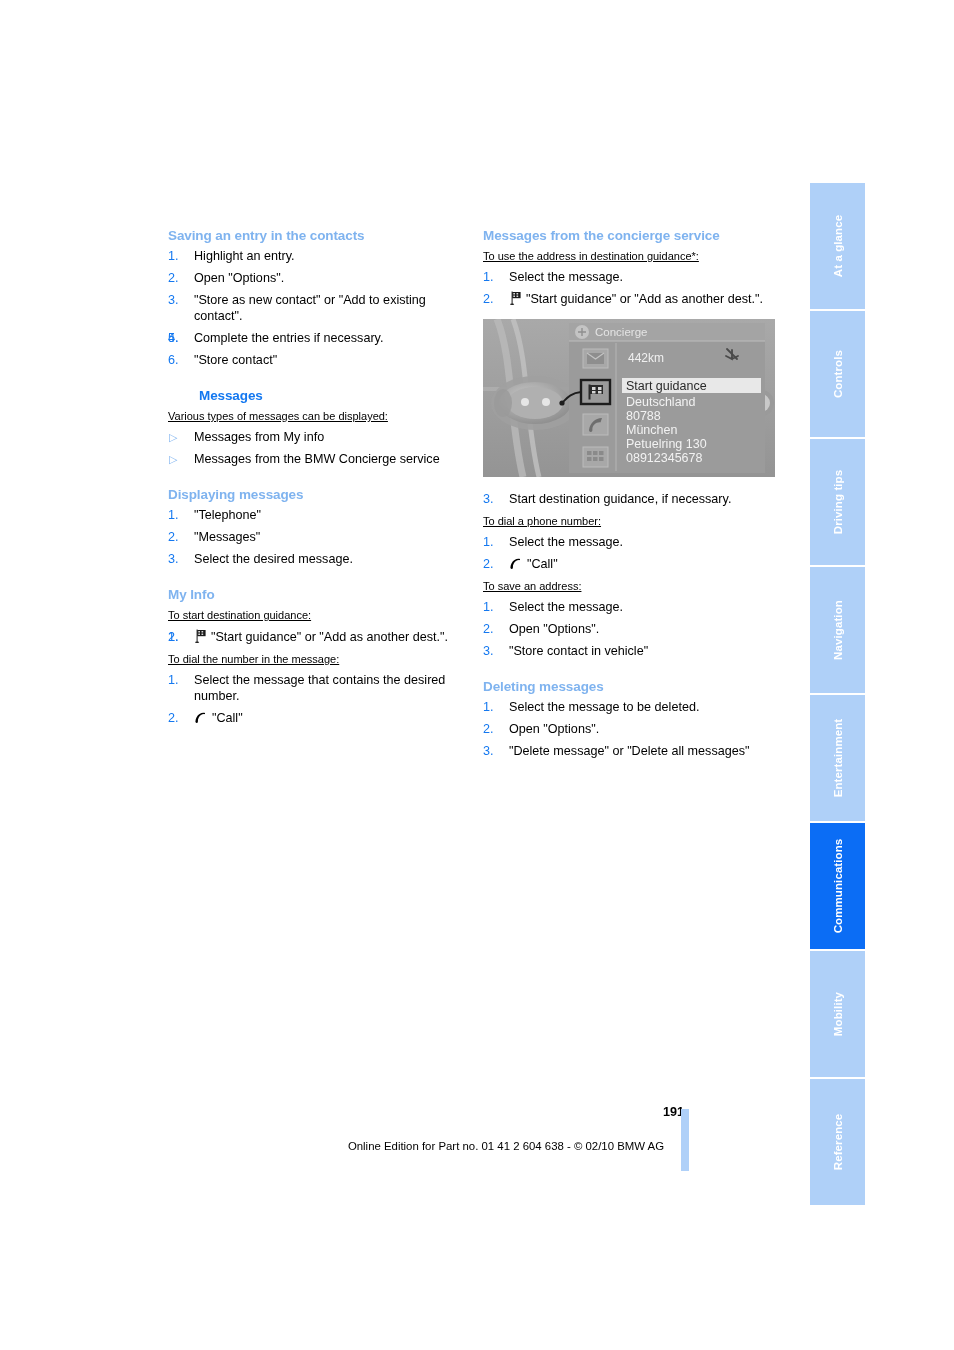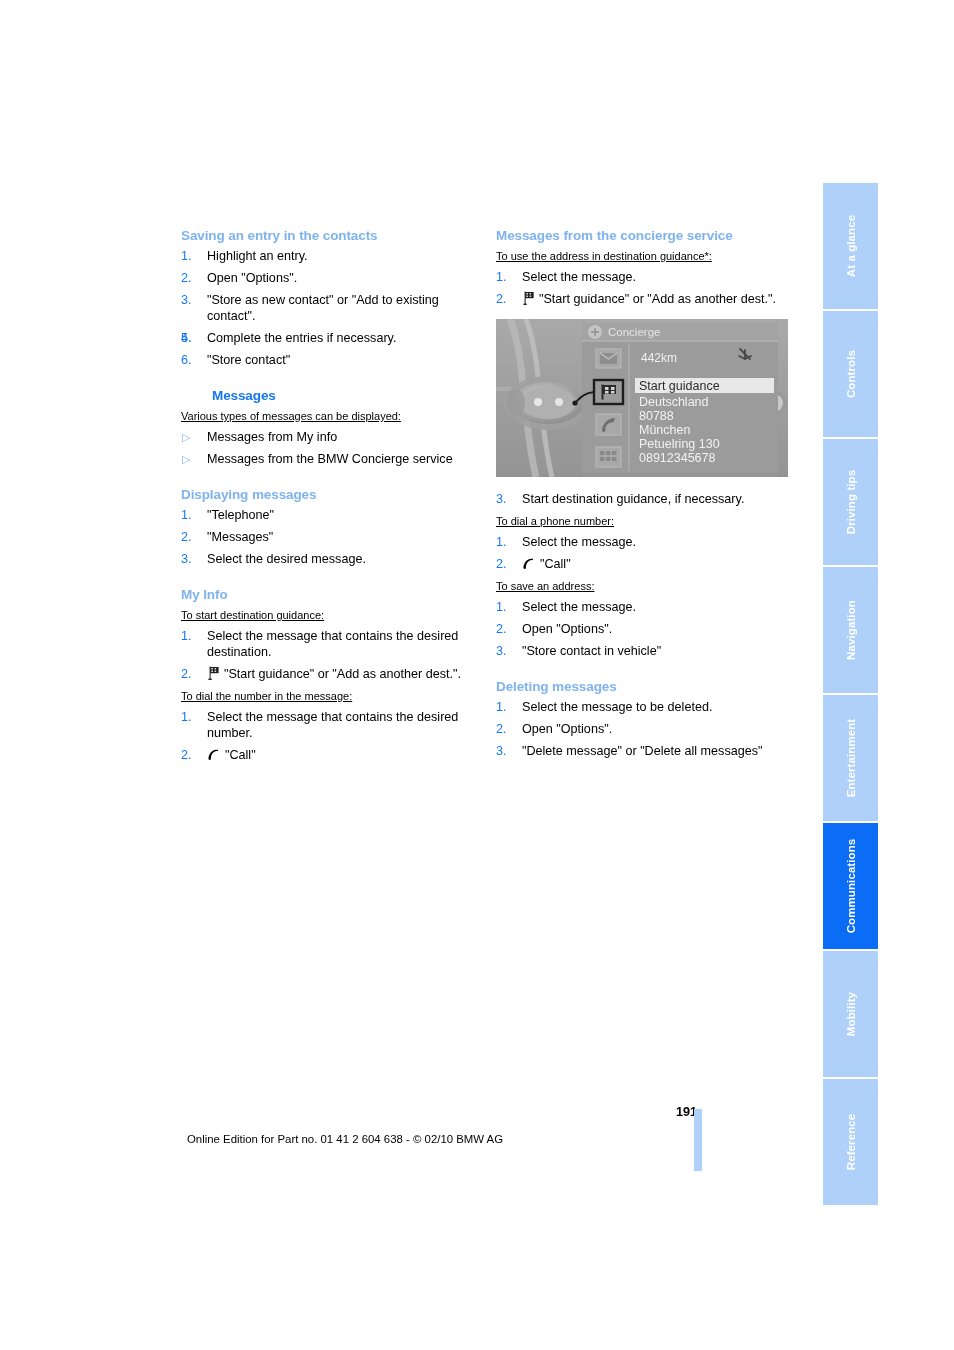--- a/index.html
+++ b/index.html
@@ -15,21 +15,20 @@
     color: #000000;
     overflow: hidden;
   }
 
   
   #page {
     position: absolute;
     left: 0; top: 0;
     width: 904px;
     height: 1350px;
-    margin-left: 13px;
   }
 
   
   #columns {
     position: absolute;
     left: 168px;
     top: 228px;
     width: 620px;
   }
   .col {
@@ -166,23 +165,23 @@
     position: absolute;
     left: 681px;
     top: 4px;
     width: 8px;
     height: 62px;
     background: #AFD0F8;
   }
   #footer-note {
     position: absolute;
     left: 0;
-    top: 28px;
+    top: 35px;
     width: 954px;
-    text-align: center;
+    text-align: right;
     font-size: 11.4px;
     color: #000;
     padding-right: 290px;
     box-sizing: border-box;
   }
 </style>
 </head>
 <body>
 
 <div id="page">
@@ -211,21 +210,21 @@
       <h2 class="h2 sp-before-h2">Displaying messages</h2>
       <ol class="steps">
         <li><span class="num">1.</span><span>"Telephone"</span></li>
         <li><span class="num">2.</span><span>"Messages"</span></li>
         <li><span class="num">3.</span><span>Select the desired message.</span></li>
       </ol>
 
       <h2 class="h2 sp-before-h2">My Info</h2>
       <p class="body">To start destination guidance:</p>
       <ol class="steps">
-        <li><span class="num">1.</span><span>Select the message that contains the desired destination.</span></li>
+        <li><span class="num">1.</span></li>
         <li><span class="num">2.</span><span class="inline-icon icon-nav"><svg viewBox="0 0 13 14" width="13" height="14">
                 <path d="M3.2 1.0 L11.6 1.0 L11.6 7.2 L3.2 7.2 Z" fill="#1a1a1a"></path>
                 <path d="M4.3 2.1 L6.0 2.1 L6.0 3.5 L4.3 3.5 Z M7.5 2.1 L9.2 2.1 L9.2 3.5 L7.5 3.5 Z M4.3 4.6 L6.0 4.6 L6.0 6.0 L4.3 6.0 Z M7.5 4.6 L9.2 4.6 L9.2 6.0 L7.5 6.0 Z" fill="#d8d8d8"></path>
                 <path d="M2.6 0.6 L3.6 0.6 L3.6 13.4 L2.6 13.4 Z" fill="#1a1a1a"></path>
                 <ellipse cx="3.1" cy="13.2" rx="2.1" ry="0.8" fill="#1a1a1a"></ellipse>
               </svg></span><span>"Start guidance" or "Add as another dest.".</span></li>
       </ol>
       <p class="body">To dial the number in the message:</p>
       <ol class="steps">
         <li><span class="num">1.</span><span>Select the message that contains the desired number.</span></li>

